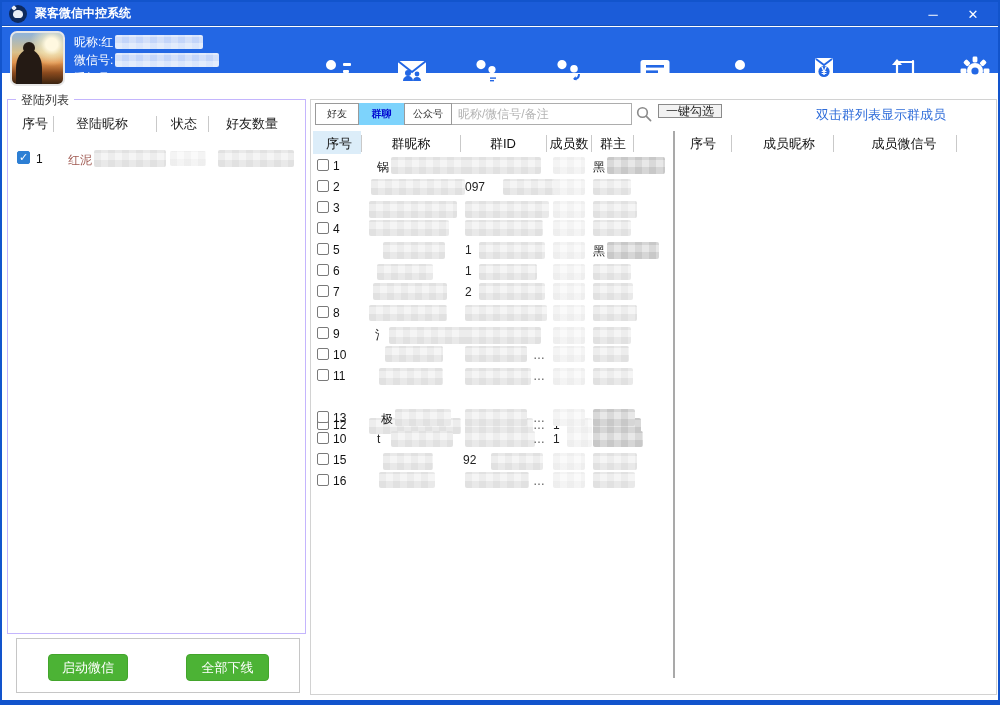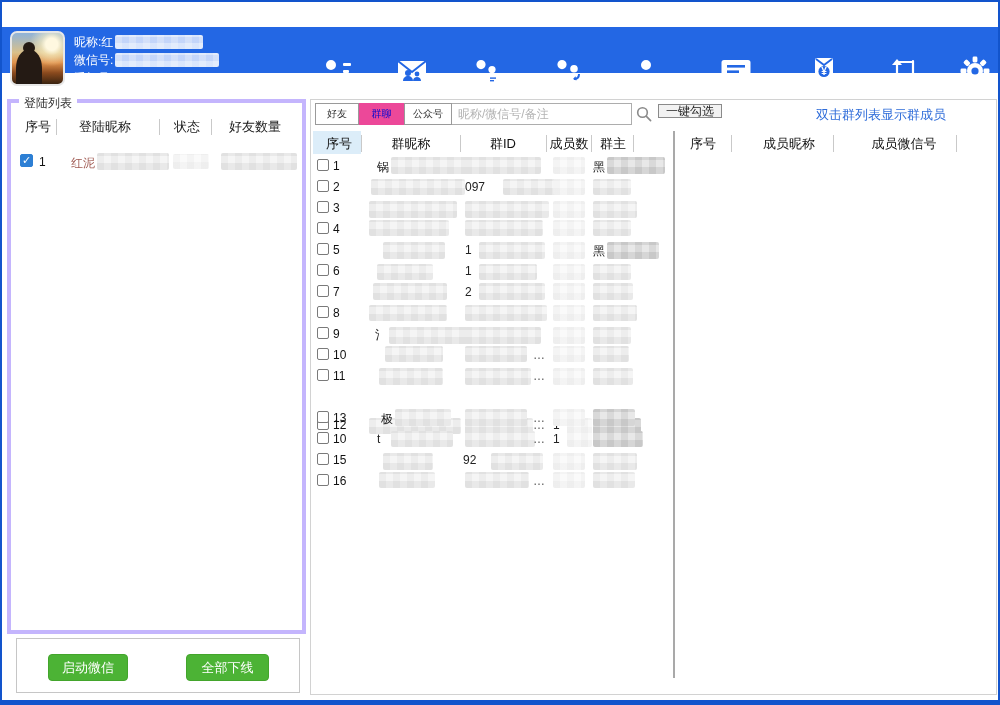--- a/index.html
+++ b/index.html
@@ -37,37 +37,37 @@
 
   
   .toolbar { position:absolute; left:305px; top:27px; right:4px; height:58px; display:flex; justify-content:space-between; }
   .tool-item { position:relative; display:flex; flex-direction:column; align-items:center; justify-content:flex-start; padding:2px 4px 0; cursor:default; }
   .tool-item .ticon { height:30px; display:flex; align-items:flex-end; justify-content:center; }
   .tool-item .tlabel { color:#fff; font-size:13px; font-weight:bold; margin-top:3px; white-space:nowrap; }
   .tool-item .active-pill { position:absolute; bottom:-4px; left:50%; transform:translateX(-50%); width:54px; height:5px; border-radius:3px; background:#fff; }
   svg .st { fill:none; stroke:#fff; stroke-width:2.2; stroke-linecap:round; }
 
   
-  .groupbox { position:absolute; left:5px; top:97px; width:299px; height:535px; border:4px solid #c4b5fd; background:#fff; }
+  .groupbox { position:absolute; left:5px; top:97px; width:299px; height:535px; border:1px solid #c4b5fd; background:#fff; }
   .groupbox-legend { position:absolute; left:8px; top:-8px; background:#fff; padding:0 5px; font-size:12px; color:#333; }
   .lg-header { position:absolute; left:0; top:12px; width:100%; height:24px; font-size:13px; color:#1a1a1a; }
   .lg-header span { position:absolute; top:3px; }
   .vsep { position:absolute; width:1px; background:#c9c9c9; }
   .lg-row { position:absolute; left:0; top:48px; width:100%; height:22px; font-size:12px; color:#9b4a4a; }
   .checkbox { position:absolute; width:13px; height:13px; border:1px solid #7a7a7a; background:#fff; border-radius:2px; }
   .checkbox.checked { background:#2d7fd4; border-color:#2d7fd4; }
   .checkbox.checked:before { content:"✓"; position:absolute; left:1px; top:-1px; color:#fff; font-size:11px; font-weight:bold; }
   .btnbox { position:absolute; left:14px; top:636px; width:284px; height:55px; border:1px solid #c6c6c6; background:#fff; }
   .green-btn { position:absolute; top:15px; height:27px; border:1px solid #43a52c; border-radius:4px; background:#4cb335; color:#fff; font-size:13px; display:flex; align-items:center; justify-content:center; cursor:default; }
 
   
   .mainpanel { position:absolute; left:308px; top:97px; width:687px; height:596px; border:1px solid #d2d2d2; background:#fff; }
   .tab { position:absolute; top:3px; height:22px; font-size:10px; display:flex; align-items:center; justify-content:center; cursor:default; }
   .tab-plain { border:1px solid #9a9a9a; background:#fff; color:#333; }
-  .tab-active { background:#ec4899; color:#0008d0; font-weight:normal; }
+  .tab-active { background:#7dd3fc; color:#0008d0; font-weight:bold; }
   .searchbox { position:absolute; left:141px; top:3px; width:180px; height:22px; border:1px solid #adadad; border-left:none; }
   .searchbox input { position:absolute; left:6px; top:0; width:168px; height:20px; border:none; outline:none; font-size:12px; color:#333; font-family:inherit; }
   .searchbox input::placeholder { color:#b3b3b3; }
   .search-icon { position:absolute; left:325px; top:6px; width:16px; height:16px; }
   .onekey-btn { position:absolute; left:347px; top:4px; width:64px; height:14px; background:#f2f2f2; border:1px solid #8a8a8a; font-size:12px; color:#222; display:flex; align-items:center; justify-content:center; cursor:default; }
   .hint-link { position:absolute; left:455px; top:6px; width:230px; text-align:center; font-size:13px; color:#2e6cd9; white-space:nowrap; }
 
   .tbl-header { position:absolute; top:33px; height:21px; font-size:13px; color:#111; }
   .tbl-header .hcell { position:absolute; top:2px; text-align:center; }
   .hsep { position:absolute; top:35px; height:17px; width:1px; background:#c9c9c9; }
@@ -76,20 +76,26 @@
   .grow { position:absolute; font-size:12px; color:#111; }
   .grow .rnum { position:absolute; left:22px; top:3px; }
   .frag { position:absolute; top:3px; color:#222; }
   .dots { position:absolute; top:3px; color:#555; }
 </style>
 </head>
 <body>
 
 <div id="window">
 
+  <div class="titlebar">
+    <div class="logo"></div>
+    <div class="title-text">聚客微信中控系统</div>
+    <div class="win-btn win-min">─</div>
+    <div class="win-btn win-close">✕</div>
+  </div>
 
   <div class="header">
     <div class="avatar">
         <div class="silhouette"></div>
       </div>
     <div class="acct-lines">
       <div class="acct-line">
           <span>昵称: </span>
           <span>红</span>
           <span class="mos-white" style="width:88px;height:14px;margin-left:2px;"></span>
@@ -153,37 +159,37 @@
               <path d="M28 16c0 3-2 5-5 5" fill="none" stroke="#2367e4" stroke-width="2"></path>
               <path d="M24.5 18.2L22 21l3.4 1.6z" fill="#2367e4"></path>
             </svg>
         </div>
         <div class="tlabel">拉人进群</div>
       </div>
 
       <div class="tool-item">
         <div class="ticon">
           <svg width="32" height="28" viewBox="0 0 32 28">
+              <path fill="#fff" d="M4 2h24a2.5 2.5 0 0 1 2.5 2.5v13A2.5 2.5 0 0 1 28 20H12l-5 6v-6H4a2.5 2.5 0 0 1-2.5-2.5v-13A2.5 2.5 0 0 1 4 2z"></path>
+              <rect x="7" y="7" width="18" height="2.6" fill="#2367e4"></rect>
+              <rect x="7" y="12.4" width="12" height="2.6" fill="#2367e4"></rect>
+            </svg>
+        </div>
+        <div class="tlabel">关键词回复</div>
+      </div>
+
+      <div class="tool-item">
+        <div class="ticon">
+          <svg width="32" height="28" viewBox="0 0 32 28">
               <path fill="#fff" d="M13 2a5 5 0 1 0 0 10a5 5 0 0 0 0-10zM4 24c0-5 4-8.6 9-8.6s9 3.6 9 8.6v1H4z"></path>
               <rect x="25" y="15" width="3" height="11" rx="1" fill="#fff"></rect>
               <rect x="21" y="19" width="11" height="3" rx="1" fill="#fff"></rect>
             </svg>
         </div>
         <div class="tlabel">好友申请</div>
-      </div>
-
-      <div class="tool-item">
-        <div class="ticon">
-          <svg width="32" height="28" viewBox="0 0 32 28">
-              <path fill="#fff" d="M4 2h24a2.5 2.5 0 0 1 2.5 2.5v13A2.5 2.5 0 0 1 28 20H12l-5 6v-6H4a2.5 2.5 0 0 1-2.5-2.5v-13A2.5 2.5 0 0 1 4 2z"></path>
-              <rect x="7" y="7" width="18" height="2.6" fill="#2367e4"></rect>
-              <rect x="7" y="12.4" width="12" height="2.6" fill="#2367e4"></rect>
-            </svg>
-        </div>
-        <div class="tlabel">关键词回复</div>
       </div>
 
       <div class="tool-item">
         <div class="ticon">
           <svg width="30" height="30" viewBox="0 0 30 30">
               <rect x="6" y="2" width="18" height="26" rx="2" fill="#fff"></rect>
               <path d="M7 3l8 6l8-6" fill="none" stroke="#2367e4" stroke-width="1.8"></path>
               <circle cx="15" cy="15.5" r="5.6" fill="#2367e4"></circle>
               <text x="15" y="19.4" font-size="10" font-weight="bold" fill="#fff" text-anchor="middle">¥</text>
             </svg>

